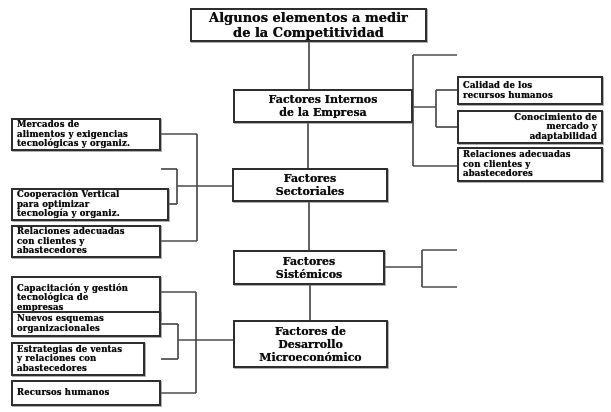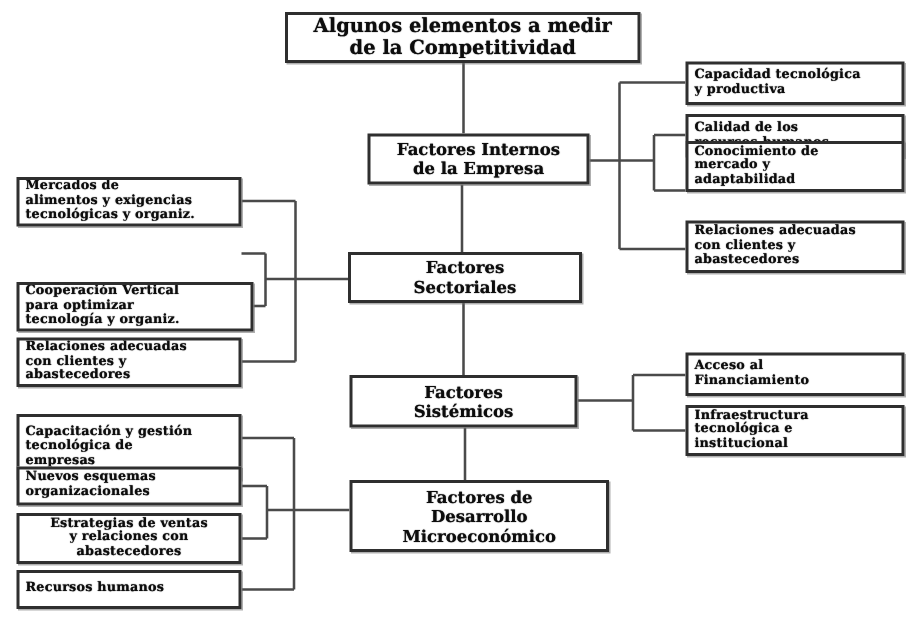--- a/index.html
+++ b/index.html
@@ -64,66 +64,53 @@
       <line x1="161" y1="359" x2="178" y2="359"></line>
       <line x1="161" y1="393" x2="196" y2="393"></line>
     </g>
   </svg>
 
   <div class="node titlebox" style="left:190px; top:8px; width:237px; height:34px;">
     <span class="txt">Algunos elementos a medir
 de la Competitividad</span>
   </div>
 
-  <div class="node central" style="left:245px; top:89px; width:148px; height:34px;">
+  <div class="node central" style="left:233px; top:89px; width:180px; height:34px;">
     <span class="txt">Factores Internos
 de la Empresa</span>
   </div>
   <div class="node central" style="left:232px; top:168px; width:156px; height:34px;">
     <span class="txt">Factores
 Sectoriales</span>
   </div>
   <div class="node central" style="left:233px; top:250px; width:152px; height:35px;">
     <span class="txt">Factores
 Sistémicos</span>
   </div>
-  <div class="node central" style="left:233px; top:320px; width:173px; height:48px;">
+  <div class="node central" style="left:233px; top:320px; width:155px; height:48px;">
     <span class="txt">Factores de
 Desarrollo
 Microeconómico</span>
   </div>
 
-  <div class="node side" style="left:457px; top:41px; width:146px; height:29px;">
-    <span class="txt">Capacidad tecnológica
-y productiva</span>
-  </div>
   <div class="node side" style="left:457px; top:76px; width:146px; height:29px;">
     <span class="txt">Calidad de los
 recursos humanos</span>
   </div>
-  <div class="node side" style="left:457px; top:94px; width:146px; height:34px;">
+  <div class="node side" style="left:457px; top:110px; width:146px; height:34px;text-align:right;">
     <span class="txt">Conocimiento de
 mercado y
 adaptabilidad</span>
   </div>
   <div class="node side" style="left:457px; top:147px; width:146px; height:35px;">
     <span class="txt">Relaciones adecuadas
 con clientes y
 abastecedores</span>
   </div>
 
-  <div class="node side" style="left:457px; top:235px; width:146px; height:29px;">
-    <span class="txt">Acceso al
-Financiamiento</span>
-  </div>
-  <div class="node side" style="left:457px; top:270px; width:146px; height:34px;">
-    <span class="txt">Infraestructura
-tecnológica e
-institucional</span>
-  </div>
 
   <div class="node side" style="left:11px; top:118px; width:150px; height:33px;">
     <span class="txt">Mercados de
 alimentos y exigencias
 tecnológicas y organiz.</span>
   </div>
   <div class="node side" style="left:11px; top:188px; width:158px; height:33px;">
     <span class="txt">Cooperación Vertical
 para optimizar
 tecnología y organiz.</span>
@@ -136,21 +123,21 @@
 
   <div class="node side" style="left:11px; top:276px; width:150px; height:44px;">
     <span class="txt">Capacitación y gestión
 tecnológica de
 empresas</span>
   </div>
   <div class="node side" style="left:11px; top:311px; width:150px; height:26px;align-items:center;">
     <span class="txt">Nuevos esquemas
 organizacionales</span>
   </div>
-  <div class="node side" style="left:11px; top:342px; width:150px; height:34px;text-align:center;">
+  <div class="node side" style="left:11px; top:342px; width:134px; height:34px;">
     <span class="txt">Estrategias de ventas
 y relaciones con
 abastecedores</span>
   </div>
   <div class="node side" style="left:11px; top:380px; width:150px; height:26px;">
     <span class="txt">Recursos humanos</span>
   </div>
 
 </div>
 

